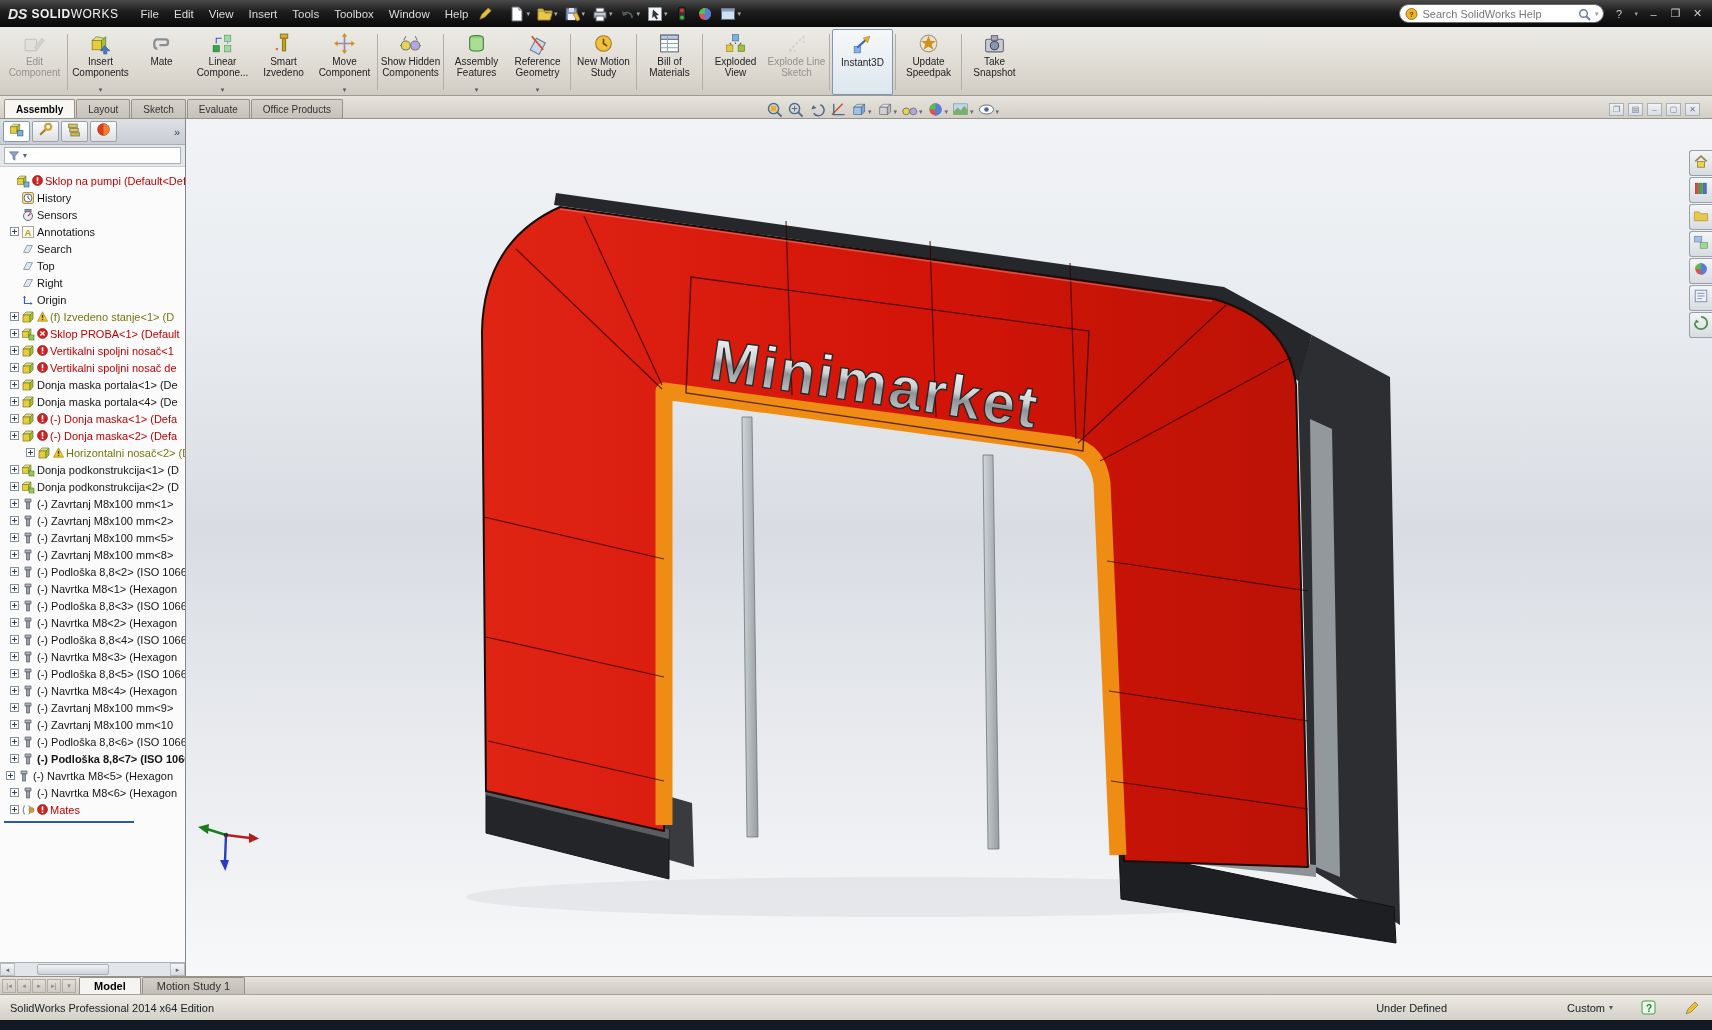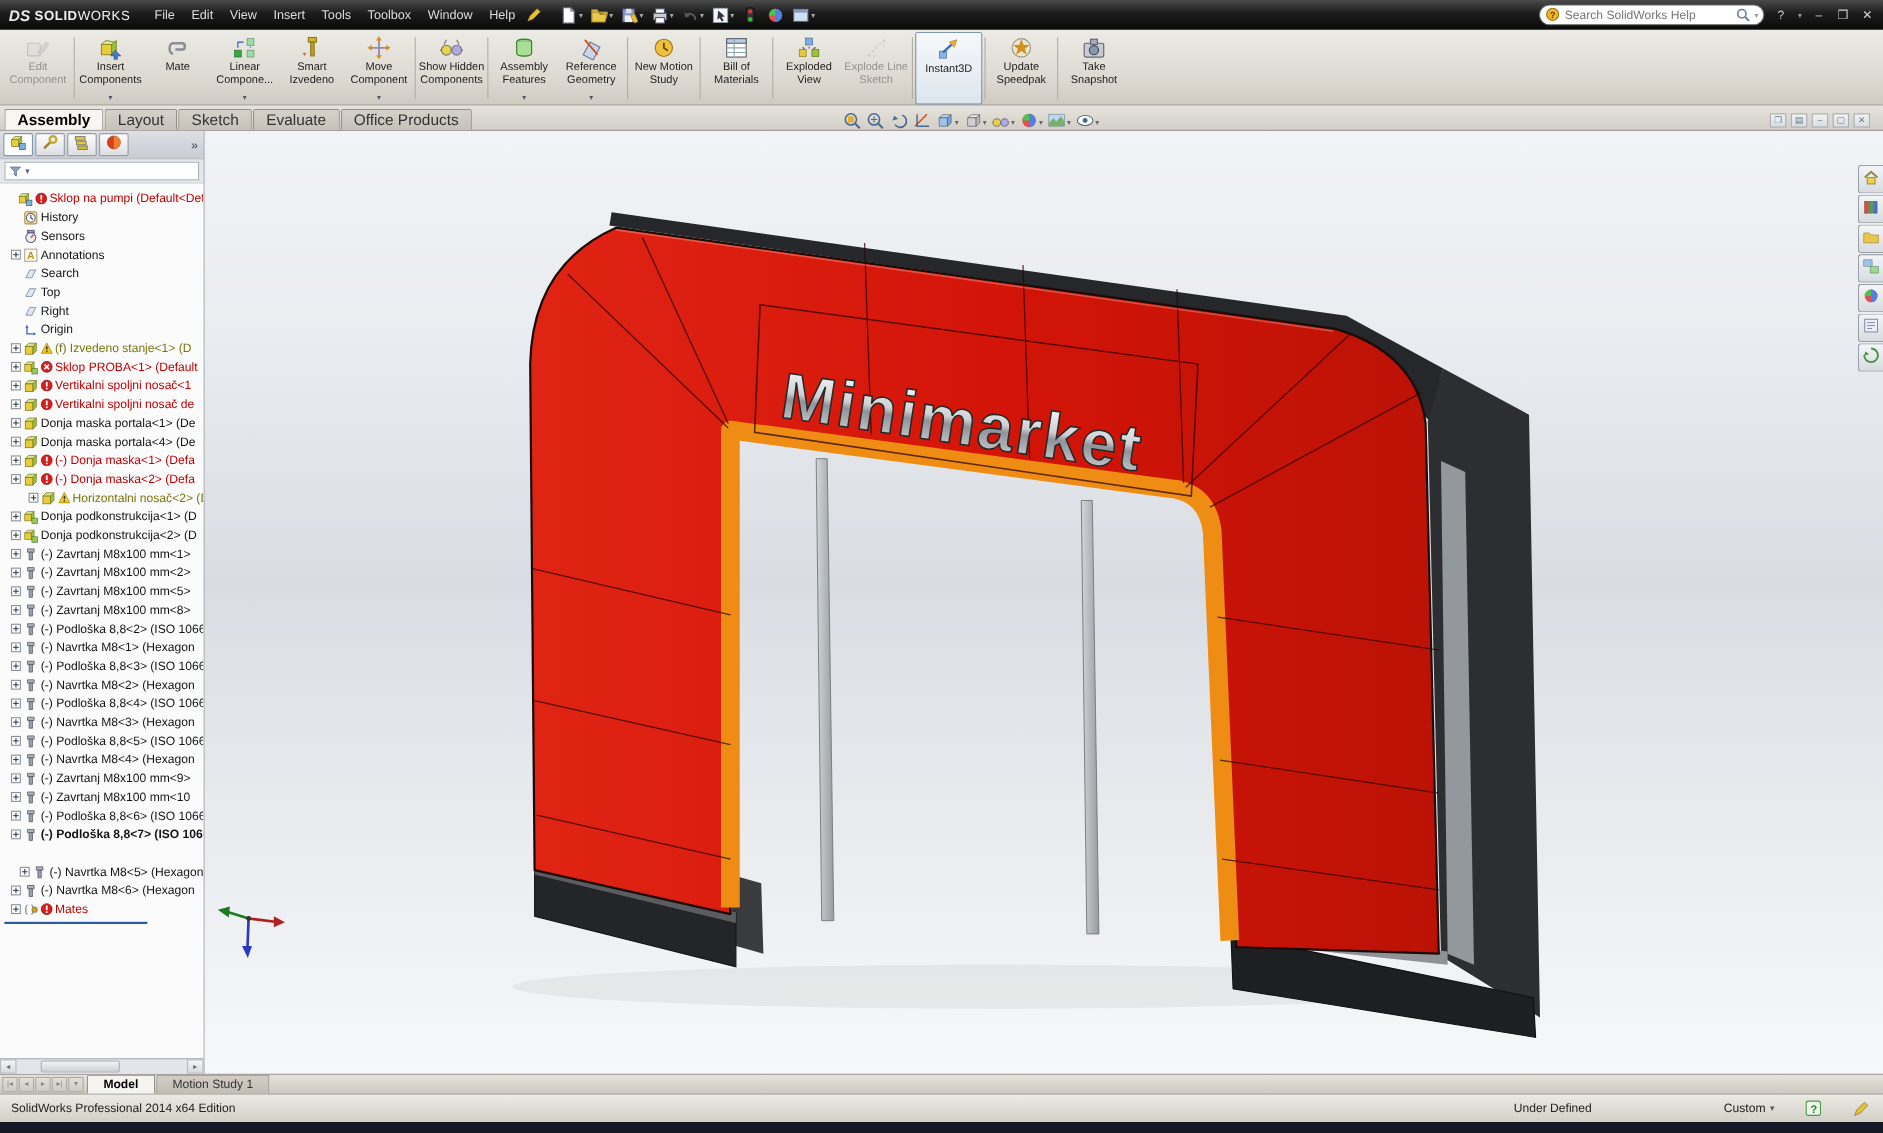--- a/index.html
+++ b/index.html
@@ -34,21 +34,21 @@
 .rbtn{width:61px;display:flex;flex-direction:column;align-items:center;padding-top:3px;font-size:10px;line-height:10.5px;text-align:center;color:#222;position:relative;cursor:default}
 .rbtn .ric{width:23px;height:23px;margin-bottom:2px}
 .rbtn.dd::after{content:"▾";position:absolute;bottom:0;font-size:7px;color:#556}
 .rbtn.disabled{color:#92928c}
 .rbtn.disabled .ric{opacity:.45;filter:grayscale(1)}
 .rbtn.active{background:linear-gradient(#f6f8fa,#dde6ee);border:1px solid #7e98b4;border-radius:2px}
 .rsep{width:1px;background:#b2aea6;margin:5px 2px;flex:none}
 
 
 .cmdrow{height:23px;background:linear-gradient(#e7e4dd,#d3cfc7);display:flex;align-items:flex-end;padding-left:4px;border-bottom:1px solid #96928a}
-.ctab{height:19px;padding:0 11px;font-size:14px;display:flex;align-items:center;border:1px solid #96928a;border-bottom:none;background:linear-gradient(#d6d2ca,#c6c2ba);color:#333;margin-right:1px;border-radius:2px 2px 0 0;cursor:default}
+.ctab{height:19px;padding:0 11px;font-size:10px;display:flex;align-items:center;border:1px solid #96928a;border-bottom:none;background:linear-gradient(#d6d2ca,#c6c2ba);color:#333;margin-right:1px;border-radius:2px 2px 0 0;cursor:default}
 .ctab.active{background:#f7f6f3;font-weight:bold;color:#000}
 
 
 .main{display:flex;height:857px}
 .lpanel{width:186px;flex:none;background:#eceef0;border-right:1px solid #84888e;display:flex;flex-direction:column}
 .ptabs{height:26px;display:flex;align-items:center;gap:2px;padding:2px 3px;background:linear-gradient(#dde1e6,#c9cdd3);border-bottom:1px solid #a8acb4}
 .ptab{width:27px;height:21px;border:1px solid #9aa0a8;background:linear-gradient(#fdfdfd,#dcdfe3);display:flex;align-items:center;justify-content:center;border-radius:2px}
 .ptab.active{background:#fff;border-color:#7e98b4}
 .ptab svg{width:15px;height:15px}
 .chev{margin-left:auto;font-size:11px;color:#345;padding-right:2px}
@@ -729,21 +729,21 @@
             <span class="tlabel">(-) Podloška 8,8&lt;6&gt; (ISO 1066</span>
           </div>
           <div class="trow c-black" style="padding-left: 8px; font-weight: bold;">
             <span class="plus"></span>
             <span class="ticon"><svg viewBox="0 0 14 14">
                 <path d="M4 2h6v3H4z" fill="#b0b6bc" stroke="#556" stroke-width=".7"></path>
                 <path d="M5.5 5h3v7h-3z" fill="#9aa2aa" stroke="#556" stroke-width=".7"></path>
               </svg></span>
             <span class="tlabel">(-) Podloška 8,8&lt;7&gt; (ISO 1066</span>
           </div>
-          <div class="trow c-black" style="padding-left: 16px; margin-top: 17px;">
+          <div class="trow c-black" style="padding-left: 4px;">
             <span class="plus"></span>
             <span class="ticon"><svg viewBox="0 0 14 14">
                 <path d="M4 2h6v3H4z" fill="#b0b6bc" stroke="#556" stroke-width=".7"></path>
                 <path d="M5.5 5h3v7h-3z" fill="#9aa2aa" stroke="#556" stroke-width=".7"></path>
               </svg></span>
             <span class="tlabel">(-) Navrtka M8&lt;5&gt; (Hexagon</span>
           </div>
           <div class="trow c-black" style="padding-left: 8px;">
             <span class="plus"></span>
             <span class="ticon"><svg viewBox="0 0 14 14">

